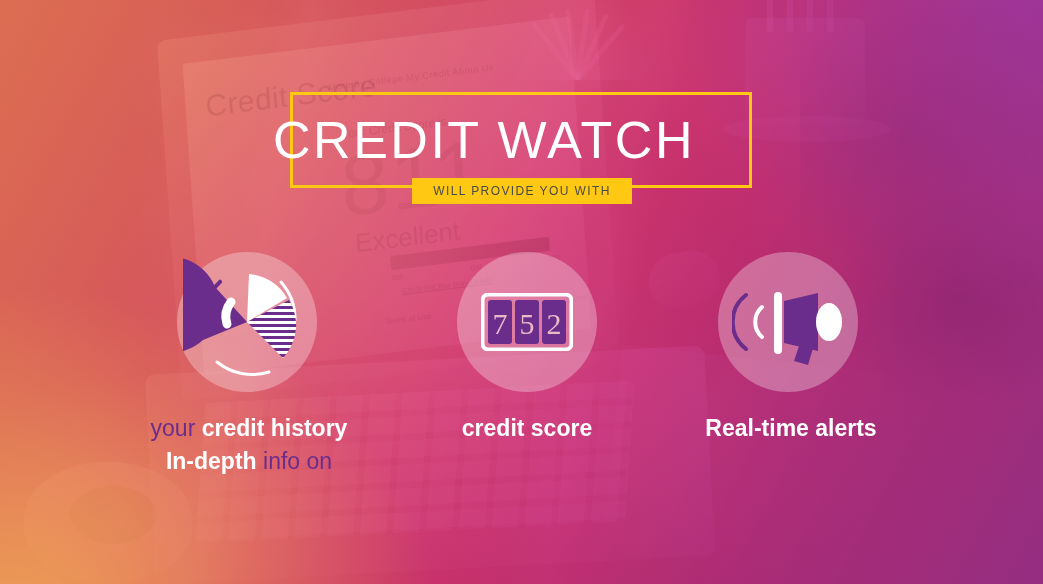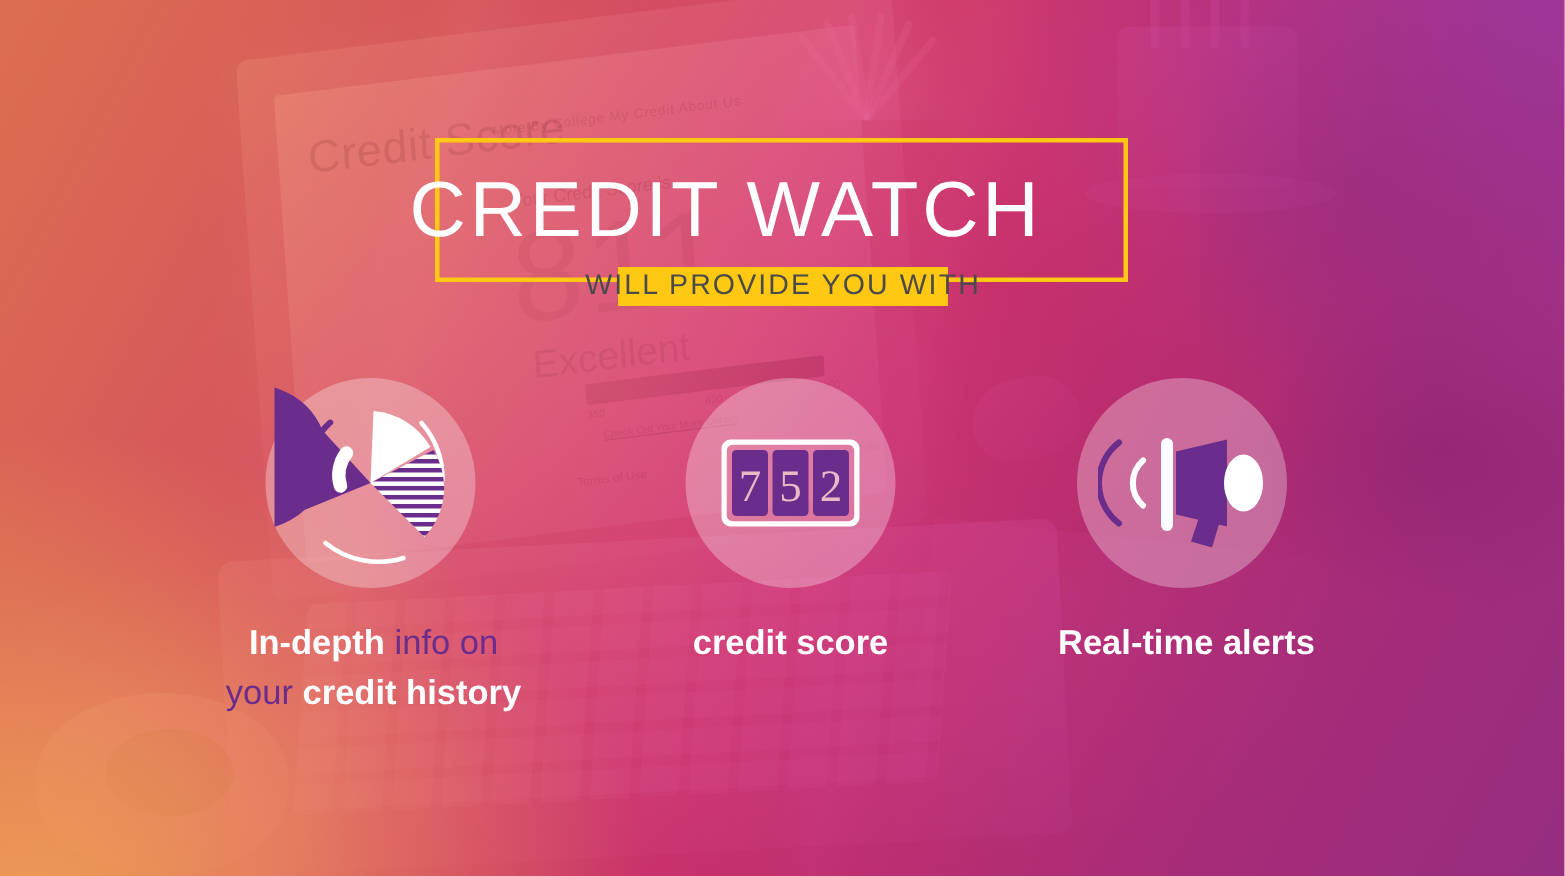--- a/index.html
+++ b/index.html
@@ -173,21 +173,21 @@
     font-weight: 300;
     letter-spacing: 2.5px;
     white-space: nowrap;
   }
   .subtitle-banner {
     position: absolute;
     left: 412px; top: 178px; width: 220px; height: 26px;
     background: #FFC812;
     display: flex; align-items: center; justify-content: center;
     color: #4a4a4a;
-    font-size: 19px;
+    font-size: 12px;
     font-weight: 500;
     letter-spacing: 1.4px;
     white-space: nowrap;
   }
 
   
   .features { position: absolute; left: 0; top: 252px; width: 1043px; }
   .feature { position: absolute; }
   .circle {
     position: absolute;
@@ -306,26 +306,26 @@
 
           <path d="M64 64 L66 16 A48 48 0 0 1 104 40 Z" fill="#ffffff"></path>
 
           <path d="M64 64 L106 42 A48 48 0 0 1 100 100 Z" fill="url(#stripes)"></path>
 
           <path d="M48 44 A24 24 0 0 0 44 66" fill="none" stroke="#ffffff" stroke-width="9" stroke-linecap="round"></path>
         </svg>
       </div>
       <div class="caption">
         <div>
+          <span class="p">your</span>
+          <span class="b">credit history</span>
+        </div>
+        <div>
           <span class="b">In-depth</span>
           <span class="p">info on</span>
-        </div>
-        <div>
-          <span class="p">your</span>
-          <span class="b">credit history</span>
         </div>
       </div>
     </div>
 
     <div class="feature" id="feat2">
       <div class="circle"></div>
       <div class="icon-wrap">
         <svg width="92" height="58" viewBox="0 0 92 58" aria-hidden="true">
           <rect x="1.5" y="1.5" width="89" height="55" rx="6" fill="none" stroke="#ffffff" stroke-width="4"></rect>
           <rect x="7" y="7" width="24" height="44" rx="3" fill="#6B2D8C"></rect>

